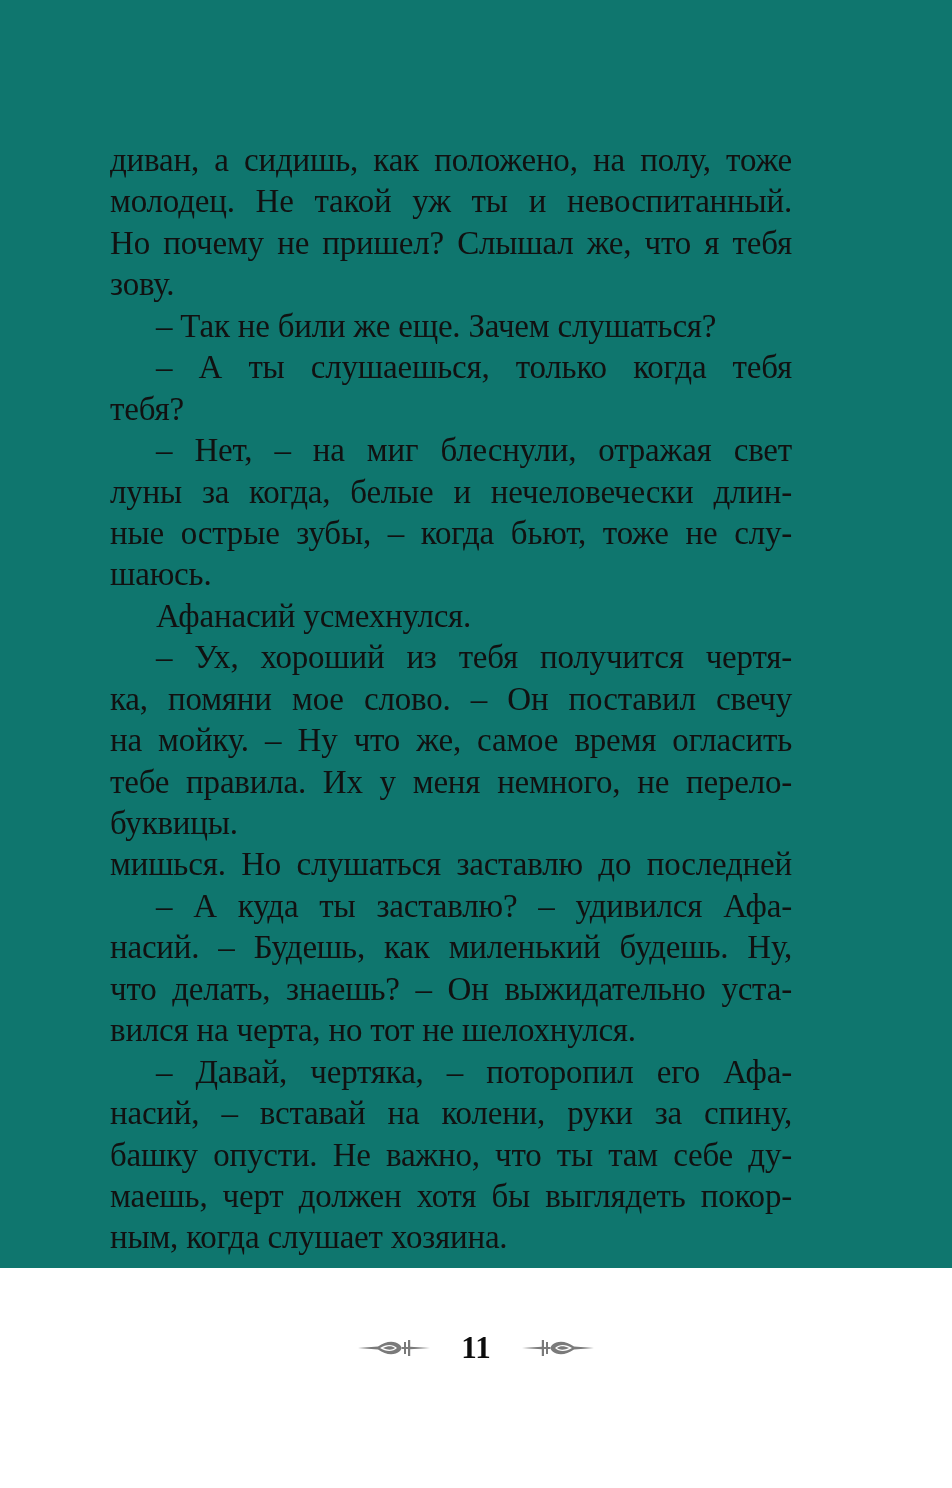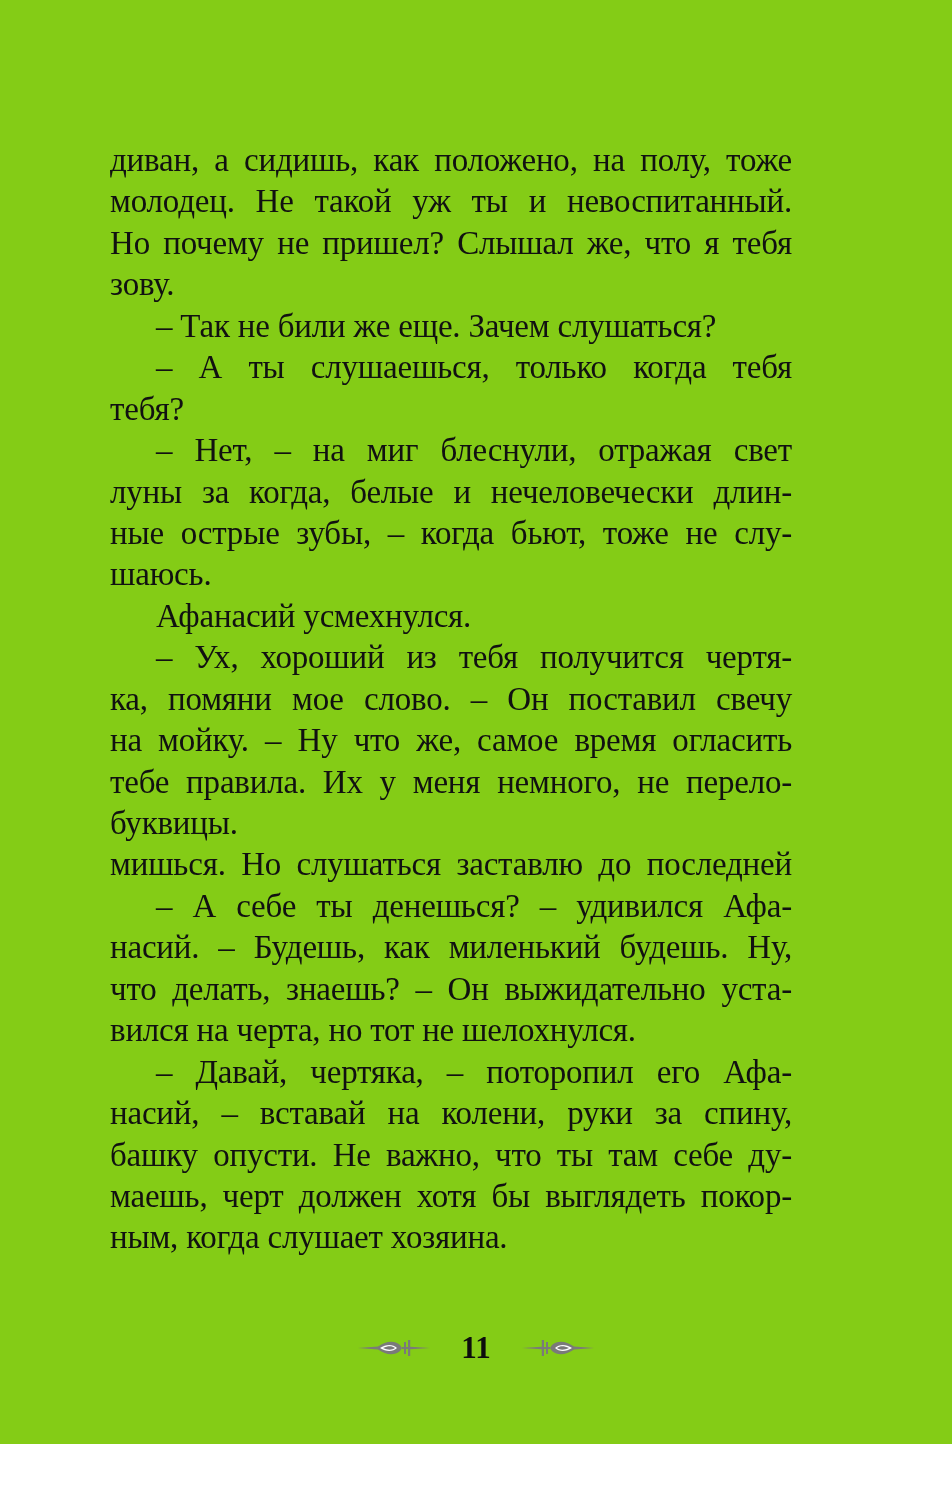--- a/index.html
+++ b/index.html
@@ -13,22 +13,22 @@
       position: relative;
       overflow: hidden;
       font-family: "Liberation Serif", "DejaVu Serif", serif;
       color: #111111;
     }
     .page {
       position: absolute;
       left: 0;
       top: 0;
       width: 952px;
-      height: 1444px;
-      background: #84cc16;
+      height: 1268px;
+      background: #0f766e;
     }
     .text-block {
       position: absolute;
       left: 110px;
       top: 140px;
       width: 682px;
     }
     .line {
       height: 41.45px;
       line-height: 41.45px;
@@ -84,21 +84,21 @@
     <div class="line">луны за когда, белые и нечеловечески длин-</div>
     <div class="line">ные острые зубы, – когда бьют, тоже не слу-</div>
     <div class="line last">шаюсь.</div>
     <div class="line indent last">Афанасий усмехнулся.</div>
     <div class="line indent">– Ух, хороший из тебя получится чертя-</div>
     <div class="line">ка, помяни мое слово. – Он поставил свечу</div>
     <div class="line">на мойку. – Ну что же, самое время огласить</div>
     <div class="line">тебе правила. Их у меня немного, не перело-</div>
     <div class="line last">буквицы.</div>
     <div class="line">мишься. Но слушаться заставлю до последней</div>
-    <div class="line indent">– А себе ты денешься? – удивился Афа-</div>
+    <div class="line indent">– А куда ты заставлю? – удивился Афа-</div>
     <div class="line">насий. – Будешь, как миленький будешь. Ну,</div>
     <div class="line">что делать, знаешь? – Он выжидательно уста-</div>
     <div class="line last">вился на черта, но тот не шелохнулся.</div>
     <div class="line indent">– Давай, чертяка, – поторопил его Афа-</div>
     <div class="line">насий, – вставай на колени, руки за спину,</div>
     <div class="line">башку опусти. Не важно, что ты там себе ду-</div>
     <div class="line">маешь, черт должен хотя бы выглядеть покор-</div>
     <div class="line last">ным, когда слушает хозяина.</div>
   </div>
 

